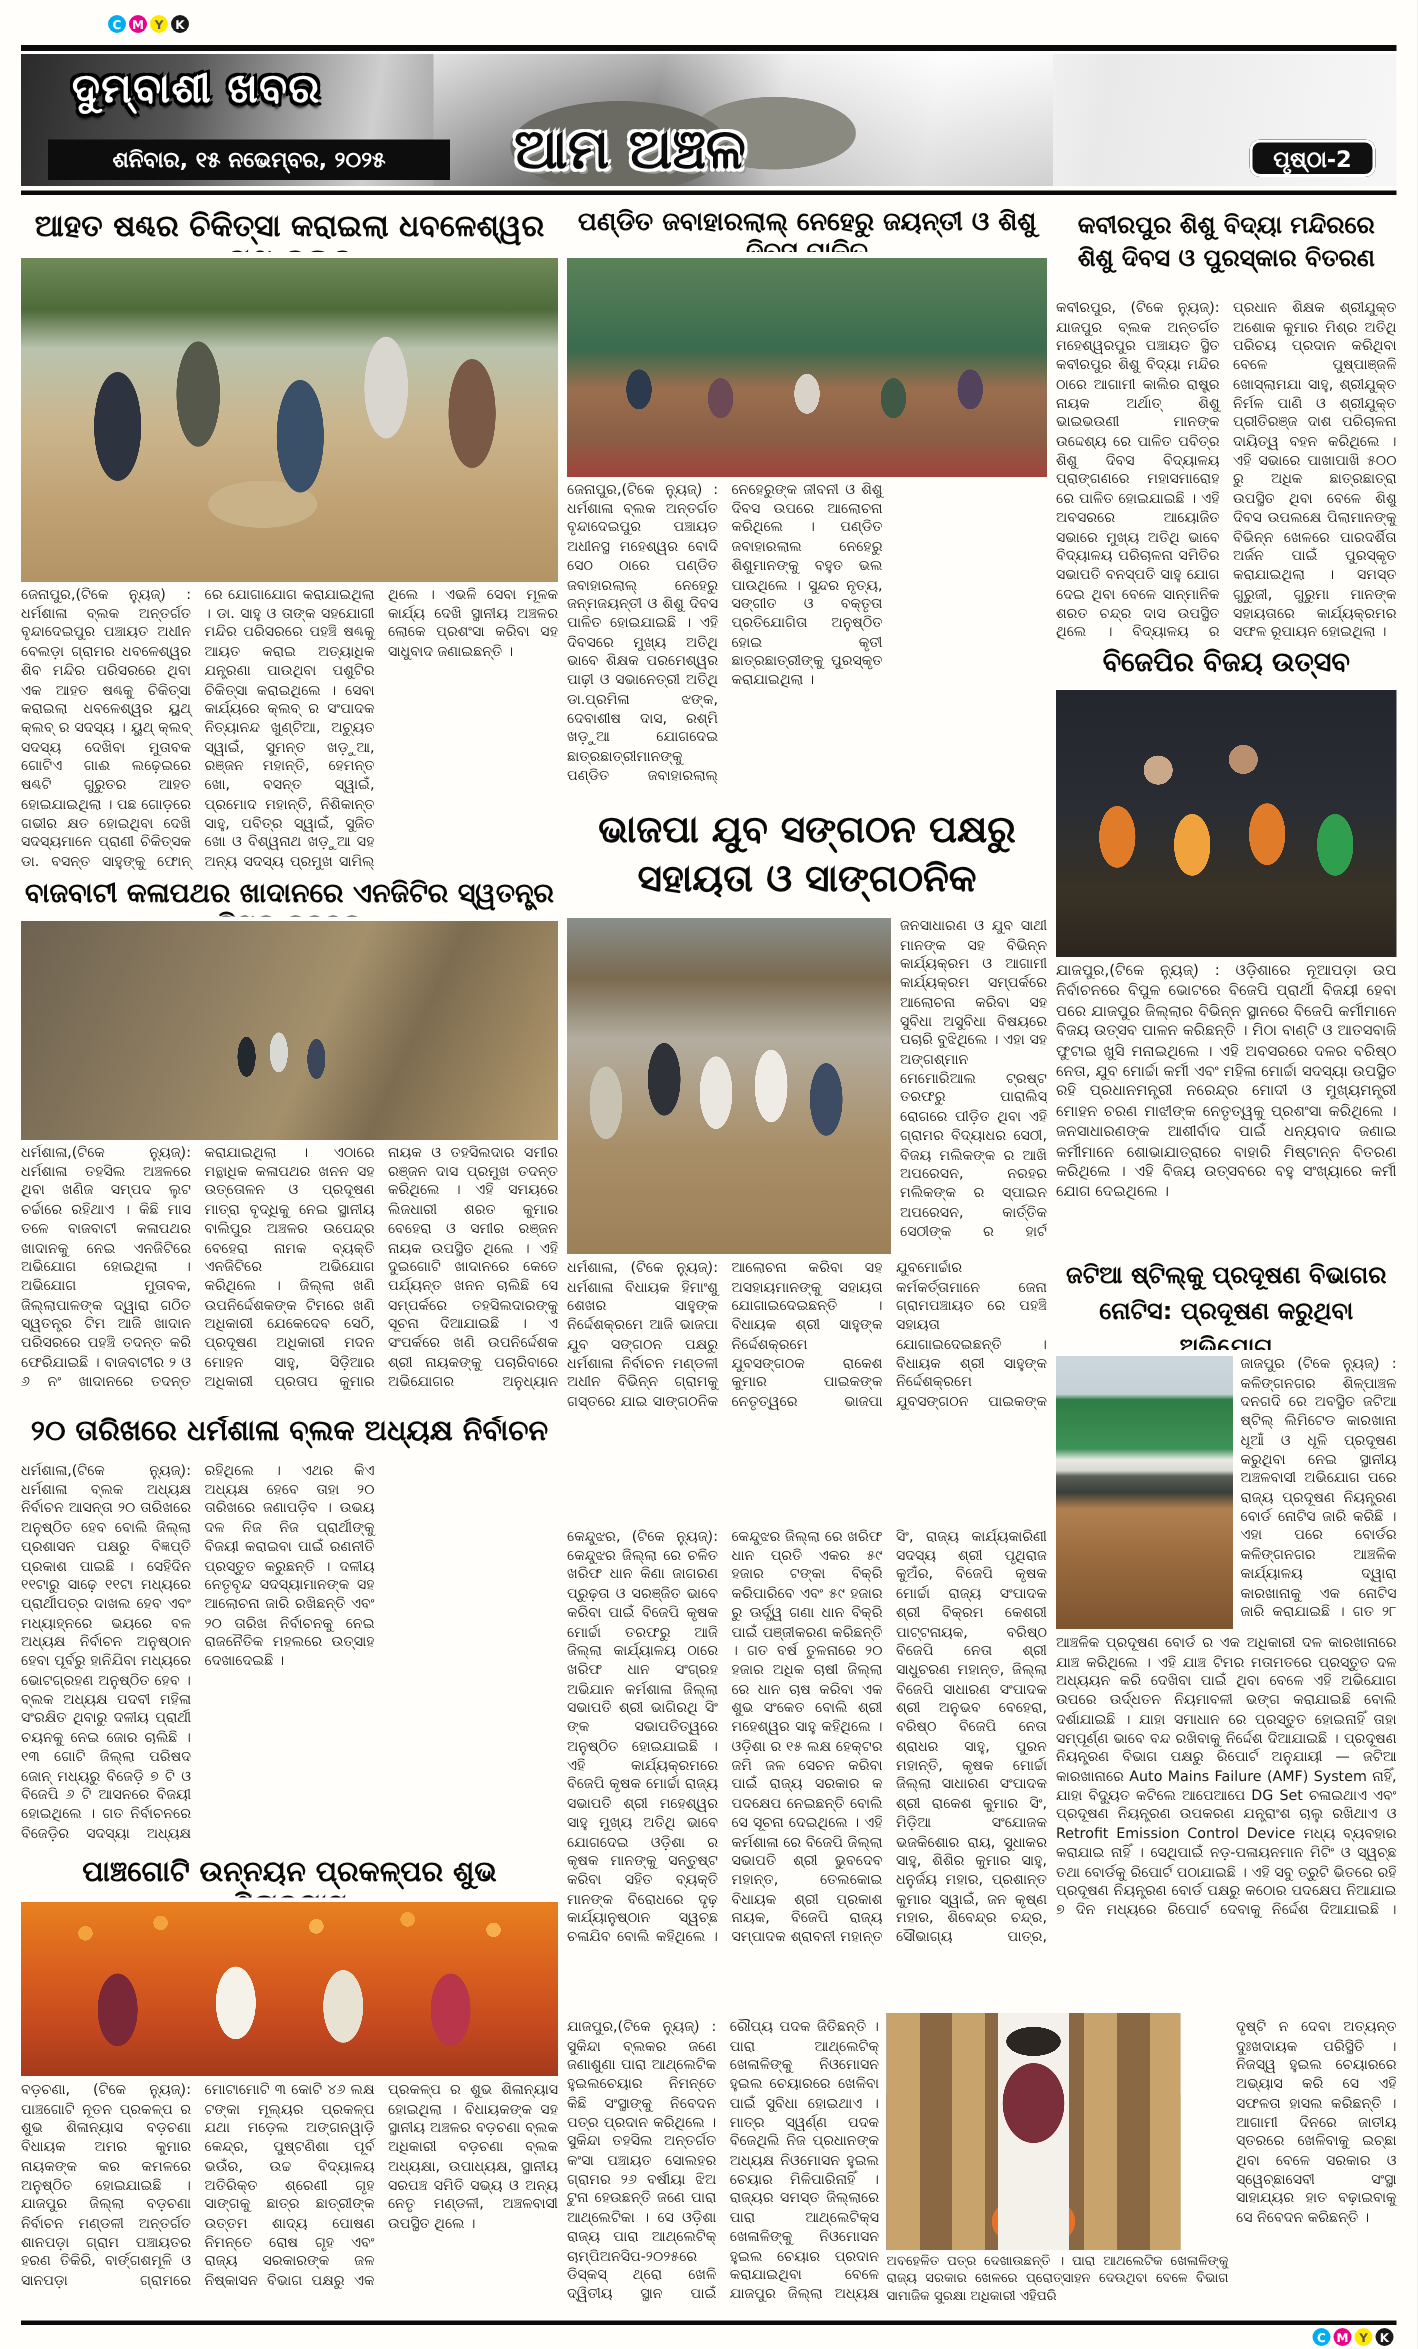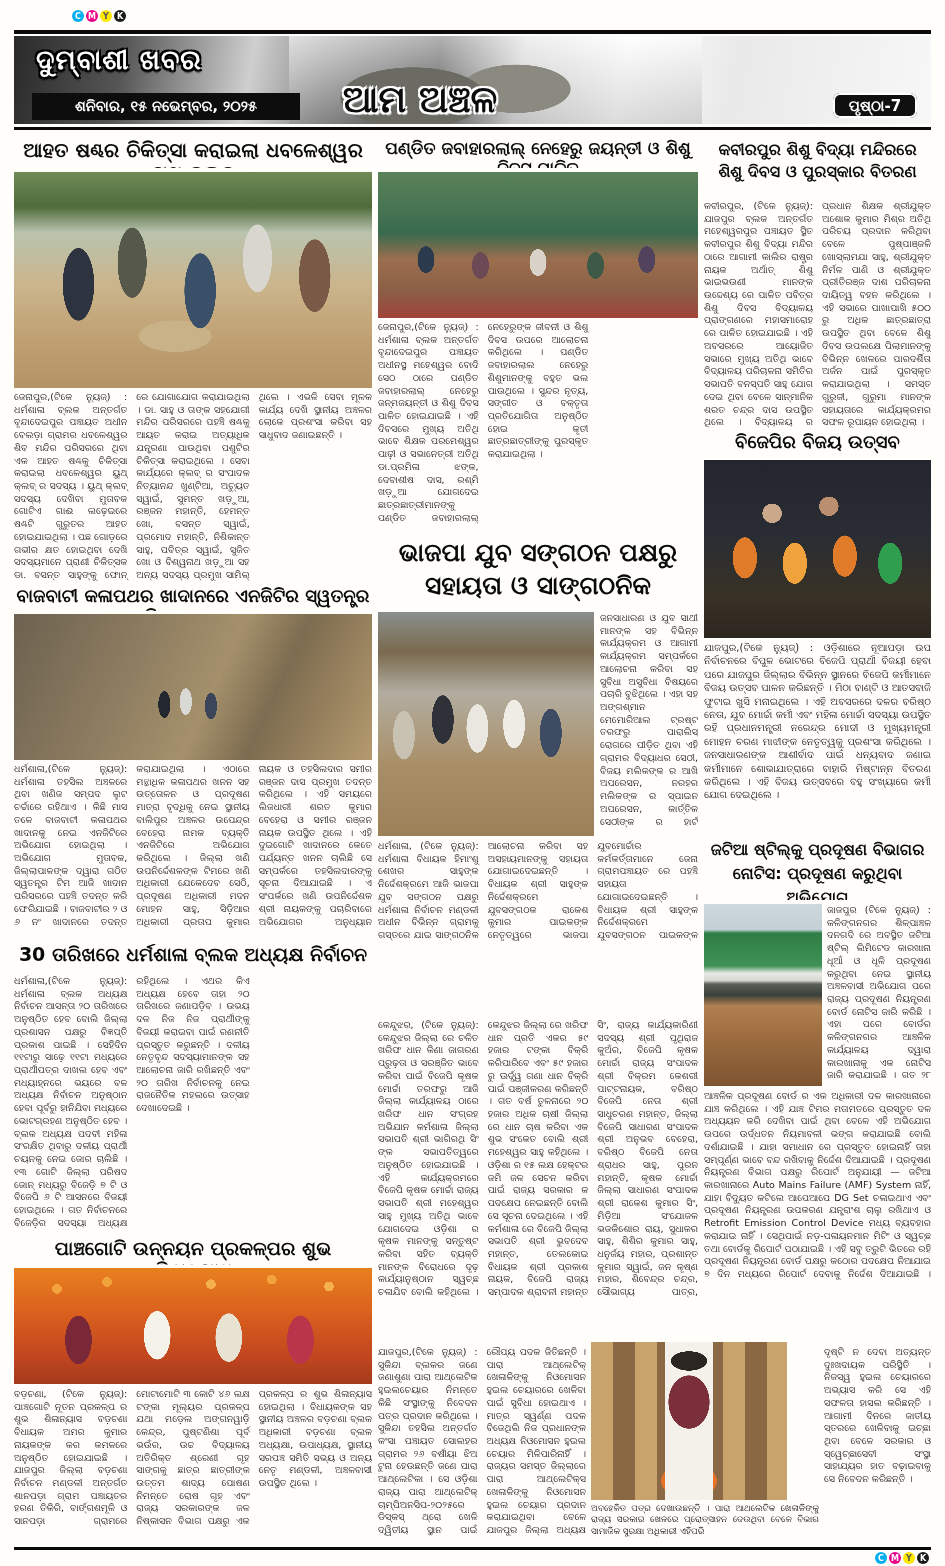--- a/index.html
+++ b/index.html
@@ -12,21 +12,21 @@
   .photo{background-color:#bbb;overflow:hidden;}
   .rule{background:#0b0b0b;}
   
   .band{background:
      linear-gradient(100deg,#2a2a2a 0%,#555 12%,#cfcfcf 26%,#8d8d8d 34%,#3f3f3f 46%,#d8d8d8 55%,#fdfdfd 66%,#e9e9e9 78%,#f7f7f7 100%);}
   .band::after{content:"";position:absolute;left:30%;top:0;width:45%;height:100%;
      background:radial-gradient(ellipse 120px 50px at 30% 70%,#6b6b63 0 60%,transparent 61%),
                 radial-gradient(ellipse 90px 40px at 55% 60%,#8a8a80 0 60%,transparent 61%),
                 linear-gradient(180deg,rgba(255,255,255,.6),rgba(120,120,120,.25));}
   .logo{font-size:27px;font-weight:bold;color:#fff;letter-spacing:1px;z-index:3;
-        text-shadow:-2px -2px 0 #000,2px -2px 0 #000,-2px 2px 0 #000,2px 2px 0 #000,0 3px 2px #000;}
+        text-shadow:-2px -2px 0 #000,2px -2px 0 #000,-2px 2px 0 #000,2px 2px 0 #000,0 3px 2px #000;margin-left:12px;}
   .datebox{background:#0d0d0d;color:#fff;font-size:14.5px;font-weight:bold;
            display:flex;align-items:center;justify-content:center;z-index:3;text-align:right;}
   .bigtitle{font-size:37px;font-weight:bold;color:#0a0a0a;text-align:center;z-index:3;
         text-shadow:-2px -2px 0 #fff,2px -2px 0 #fff,-2px 2px 0 #fff,2px 2px 0 #fff,3px 3px 0 #9a9a9a;}
   .pagebadge{background:#101010;color:#fff;font-size:15px;font-weight:bold;border-radius:7px;
         display:flex;align-items:center;justify-content:center;z-index:3;box-shadow:0 0 0 2px #fff inset;}
   
   .regs{display:flex;gap:2px;z-index:5;}
   .reg{width:12px;height:12px;border-radius:50%;font-size:8px;font-weight:bold;color:#fff;
        display:flex;align-items:center;justify-content:center;}
@@ -45,21 +45,21 @@
     <span class="reg k">K</span>
   </div>
 
   <div class="abs rule" style="left:14px;top:30px;width:917px;height:4px;"></div>
   <div class="abs band" style="left:14px;top:36px;width:917px;height:88px;">
     <div class="abs logo" style="left:22px;top:8px;">ଦୁମ୍ବାଶୀ ଖବର</div>
     <div class="abs datebox" style="left:18px;bottom:4px;width:268px;height:27px;">
       <span>ଶନିବାର, ୧୫ ନଭେମ୍ବର, ୨୦୨୫</span>
     </div>
     <div class="abs bigtitle" style="left:286px;top:42px;width:240px;">ଆମ ଅଞ୍ଚଳ</div>
-    <div class="abs pagebadge" style="right:14px;bottom:6px;width:84px;height:25px;">ପୃଷ୍ଠା-7</div>
+    <div class="abs pagebadge" style="right:14px;bottom:6px;width:84px;height:25px;">ପୃଷ୍ଠା-2</div>
   </div>
   <div class="abs rule" style="left:14px;top:127px;width:917px;height:3px;"></div>
 
   <div class="abs hl" style="left:14px;top:139px;width:358px;height:29px;font-size:20px;">ଆହତ ଷଣ୍ଢର ଚିକିତ୍ସା କରାଇଲା ଧବଳେଶ୍ୱର ୟୁଥ୍ କ୍ଲବ୍</div>
 
   <div class="abs photo" style="left:14px;top:172px;width:358px;height:216px;background:
       radial-gradient(ellipse 26px 60px at 18% 52%,#2e3340 0 60%,transparent 61%),
       radial-gradient(ellipse 24px 58px at 33% 42%,#55584a 0 60%,transparent 61%),
       radial-gradient(ellipse 26px 62px at 52% 55%,#3a4f68 0 60%,transparent 61%),
       radial-gradient(ellipse 24px 56px at 68% 40%,#d8d6cf 0 60%,transparent 61%),
@@ -73,21 +73,21 @@
 
   <div class="abs photo" style="left:14px;top:614px;width:358px;height:146px;background:
       radial-gradient(ellipse 10px 22px at 42% 62%,#23272e 0 60%,transparent 61%),
       radial-gradient(ellipse 10px 22px at 48% 60%,#d8d8d4 0 60%,transparent 61%),
       radial-gradient(ellipse 10px 22px at 55% 63%,#3c465a 0 60%,transparent 61%),
       linear-gradient(115deg,#6d6250 0%,#8a7a5f 30%,#a4906b 55%,#7d6c50 70%,#b49a6e 100%),
       linear-gradient(180deg,#e6ebe6 0%,#5d7444 18%,#8a7a5f 40%,#b69a6e 100%);background-blend-mode:normal;"></div>
 
   <div class="abs body" style="left:14px;top:763px;width:358px;height:178px;column-count:3;">ଧର୍ମଶାଳା,(ଟିକେ ନ୍ୟୁଜ୍): ଧର୍ମଶାଳା ତହସିଲ ଅଞ୍ଚଳରେ ଥିବା ଖଣିଜ ସମ୍ପଦ ଲୁଟ ଚର୍ଚ୍ଚାରେ ରହିଥାଏ । କିଛି ମାସ ତଳେ ବାଜବାଟୀ କଳାପଥର ଖାଦାନକୁ ନେଇ ଏନଜିଟିରେ ଅଭିଯୋଗ ହୋଇଥିଲା । ଅଭିଯୋଗ ମୁତାବକ, ଜିଲ୍ଲାପାଳଙ୍କ ଦ୍ୱାରା ଗଠିତ ସ୍ୱତନ୍ତ୍ର ଟିମ ଆଜି ଖାଦାନ ପରିସରରେ ପହଞ୍ଚି ତଦନ୍ତ କରି ଫେରିଯାଇଛି । ବାଜବାଟୀର ୨ ଓ ୬ ନଂ ଖାଦାନରେ ତଦନ୍ତ କରାଯାଇଥିଲା । ଏଠାରେ ମନ୍ଥାଧିକ କଳାପଥର ଖନନ ସହ ଉତ୍ତୋଳନ ଓ ପ୍ରଦୂଷଣ ମାତ୍ରା ବୃଦ୍ଧିକୁ ନେଇ ସ୍ଥାନୀୟ ବାଲିପୁର ଅଞ୍ଚଳର ଉପେନ୍ଦ୍ର ବେହେରା ନାମକ ବ୍ୟକ୍ତି ଏନଜିଟିରେ ଅଭିଯୋଗ କରିଥିଲେ । ଜିଲ୍ଲା ଖଣି ଉପନିର୍ଦ୍ଦେଶକଙ୍କ ଟିମରେ ଖଣି ଅଧିକାରୀ ଯେକେଦେବ ସେଠି, ପ୍ରଦୂଷଣ ଅଧିକାରୀ ମଦନ ମୋହନ ସାହୁ, ସିଡ଼ିଆର ଅଧିକାରୀ ପ୍ରତାପ କୁମାର ନାୟକ ଓ ତହସିଲଦାର ସମୀର ରଞ୍ଜନ ଦାସ ପ୍ରମୁଖ ତଦନ୍ତ କରିଥିଲେ । ଏହି ସମୟରେ ଲିଜଧାରୀ ଶରତ କୁମାର ବେହେରା ଓ ସମୀର ରଞ୍ଜନ ନାୟକ ଉପସ୍ଥିତ ଥିଲେ । ଏହି ଦୁଇଗୋଟି ଖାଦାନରେ କେତେ ପର୍ଯ୍ୟନ୍ତ ଖନନ ଚାଲିଛି ସେ ସମ୍ପର୍କରେ ତହସିଲଦାରଙ୍କୁ ସୂଚନା ଦିଆଯାଇଛି । ଏ ସଂପର୍କରେ ଖଣି ଉପନିର୍ଦ୍ଦେଶକ ଶ୍ରୀ ନାୟକଙ୍କୁ ପଚାରିବାରେ ଅଭିଯୋଗର ଅନୁଧ୍ୟାନ ତଦନ୍ତ କରାଯାଇଛି ଏବଂ ଜିଲ୍ଲାପାଳଙ୍କ ସହିତ ଆଲୋଚନା ପରେ କାର୍ଯ୍ୟାନୁଷ୍ଠାନ ହାତକୁ ନିଆଯିବ ବୋଲି ସେ କହିଛନ୍ତି ।</div>
 
-  <div class="abs hl" style="left:14px;top:944px;width:358px;height:27px;font-size:19px;">30 ତାରିଖରେ ଧର୍ମଶାଳା ବ୍ଲକ ଅଧ୍ୟକ୍ଷ ନିର୍ବାଚନ</div>
+  <div class="abs hl" style="left:14px;top:944px;width:358px;height:27px;font-size:19px;">୨୦ ତାରିଖରେ ଧର୍ମଶାଳା ବ୍ଲକ ଅଧ୍ୟକ୍ଷ ନିର୍ବାଚନ</div>
 
   <div class="abs body" style="left:14px;top:975px;width:358px;height:256px;column-count:3;">ଧର୍ମଶାଳା,(ଟିକେ ନ୍ୟୁଜ୍): ଧର୍ମଶାଳା ବ୍ଲକ ଅଧ୍ୟକ୍ଷ ନିର୍ବାଚନ ଆସନ୍ତା ୨୦ ତାରିଖରେ ଅନୁଷ୍ଠିତ ହେବ ବୋଲି ଜିଲ୍ଲା ପ୍ରଶାସନ ପକ୍ଷରୁ ବିଜ୍ଞପ୍ତି ପ୍ରକାଶ ପାଇଛି । ସେହିଦିନ ୧୧ଟାରୁ ସାଢ଼େ ୧୧ଟା ମଧ୍ୟରେ ପ୍ରାର୍ଥୀପତ୍ର ଦାଖଲ ହେବ ଏବଂ ମଧ୍ୟାହ୍ନରେ ଭୟରେ ବଳ ଅଧ୍ୟକ୍ଷ ନିର୍ବାଚନ ଅନୁଷ୍ଠାନ ହେବା ପୂର୍ବରୁ ହାନିଯିବା ମଧ୍ୟରେ ଭୋଟଗ୍ରହଣ ଅନୁଷ୍ଠିତ ହେବ । ବ୍ଲକ ଅଧ୍ୟକ୍ଷ ପଦବୀ ମହିଳା ସଂରକ୍ଷିତ ଥିବାରୁ ଦଳୀୟ ପ୍ରାର୍ଥୀ ଚୟନକୁ ନେଇ ଜୋର ଚାଲିଛି । ୧୩ ଗୋଟି ଜିଲ୍ଲା ପରିଷଦ ଜୋନ୍ ମଧ୍ୟରୁ ବିଜେଡ଼ି ୭ ଟି ଓ ବିଜେପି ୬ ଟି ଆସନରେ ବିଜୟୀ ହୋଇଥିଲେ । ଗତ ନିର୍ବାଚନରେ ବିଜେଡ଼ିର ସଦସ୍ୟା ଅଧ୍ୟକ୍ଷ ରହିଥିଲେ । ଏଥର କିଏ ଅଧ୍ୟକ୍ଷ ହେବେ ତାହା ୨୦ ତାରିଖରେ ଜଣାପଡ଼ିବ । ଉଭୟ ଦଳ ନିଜ ନିଜ ପ୍ରାର୍ଥୀଙ୍କୁ ବିଜୟୀ କରାଇବା ପାଇଁ ରଣନୀତି ପ୍ରସ୍ତୁତ କରୁଛନ୍ତି । ଦଳୀୟ ନେତୃବୃନ୍ଦ ସଦସ୍ୟାମାନଙ୍କ ସହ ଆଲୋଚନା ଜାରି ରଖିଛନ୍ତି ଏବଂ ୨୦ ତାରିଖ ନିର୍ବାଚନକୁ ନେଇ ରାଜନୈତିକ ମହଲରେ ଉତ୍ସାହ ଦେଖାଦେଇଛି ।</div>
 
   <div class="abs hl" style="left:14px;top:1238px;width:358px;height:27px;font-size:19px;">ପାଞ୍ଚଗୋଟି ଉନ୍ନୟନ ପ୍ରକଳ୍ପର ଶୁଭ ଶିଳାନ୍ୟାସ</div>
 
   <div class="abs photo" style="left:14px;top:1268px;width:358px;height:116px;background:
       radial-gradient(circle 8px at 12% 18%,#f2a33c 0 60%,transparent 61%),
       radial-gradient(circle 8px at 26% 12%,#f2a33c 0 60%,transparent 61%),
       radial-gradient(circle 8px at 55% 14%,#f6b14e 0 60%,transparent 61%),
       radial-gradient(circle 8px at 72% 10%,#f2a33c 0 60%,transparent 61%),

